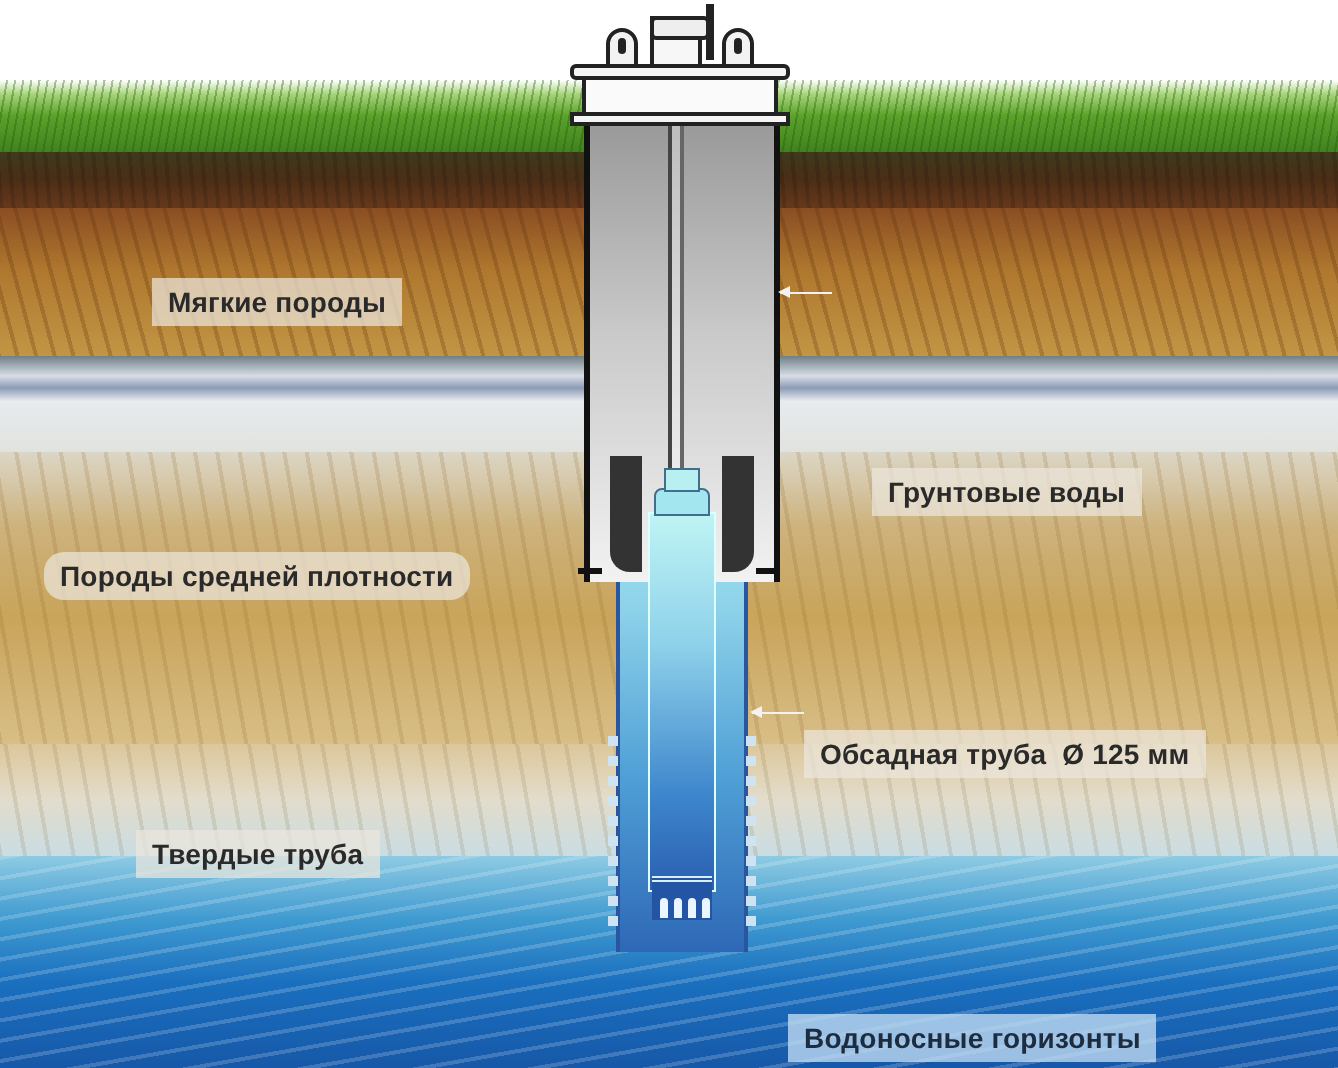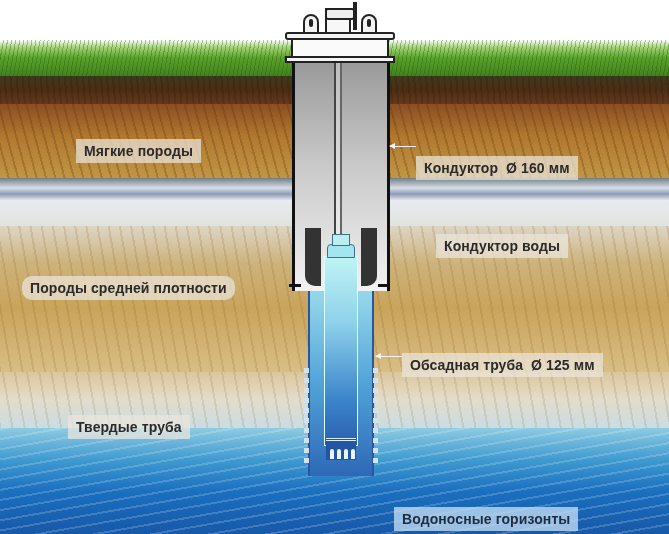--- a/index.html
+++ b/index.html
@@ -77,21 +77,21 @@
   .pump-slot { position:absolute; top:8px; width:4px; height:10px; background:#e9f5ff; border-radius:2px 2px 0 0; }
 
   
   .label { position:absolute; padding:4px 8px; font-size:14px; font-weight:bold; color:#2a2a2a;
     background:rgba(235,230,220,0.72); white-space:nowrap; letter-spacing:0.1px;margin-top:23px; }
   .label.blue { background:rgba(200,225,245,0.75); color:#1e2c40; }
   #lbl-soft { left:76px; top:116px; }
   #lbl-conductor { left:416px; top:133px; }
   #lbl-groundwater { left:436px; top:211px; }
   #lbl-medium { left:22px; top:253px;border-radius:10px; }
-  #lbl-casing { left:402px; top:330px; }
+  #lbl-casing { left:402px; top:342px; }
   #lbl-hard { left:68px; top:392px; }
   #lbl-aquifer { left:394px; top:484px; }
 
   .pointer { position:absolute; height:1px; background:#f2f2f2; }
   .pointer::before { content:""; position:absolute; left:-1px; top:-3px; border-right:6px solid #f2f2f2; border-top:3px solid transparent; border-bottom:3px solid transparent; }
   #ptr-conductor { left:390px; top:146px; width:26px; }
   #ptr-casing { left:376px; top:356px; width:26px; }
 </style>
 </head>
 <body>
@@ -139,19 +139,18 @@
     <div class="antenna"></div>
     <div class="wh-top-bar"></div>
     <div class="wh-mid"></div>
     <div class="wh-bot-bar"></div>
   </div>
 
   <div class="pointer" id="ptr-conductor"></div>
   <div class="pointer" id="ptr-casing"></div>
 
   <div class="label" id="lbl-soft">Мягкие породы</div>
-  <div class="label" id="lbl-conductor" style="white-space:pre">Кондуктор  Ø 160 мм</div>
-  <div class="label" id="lbl-groundwater">Кондуктор воды</div>
+  <div class="label" id="lbl-groundwater">Грунтовые воды</div>
   <div class="label" id="lbl-medium">Породы средней плотности</div>
   <div class="label" id="lbl-casing" style="white-space:pre">Обсадная труба  Ø 125 мм</div>
   <div class="label" id="lbl-hard">Твердые труба</div>
   <div class="label blue" id="lbl-aquifer">Водоносные горизонты</div>
 </div>
 
 </body></html>

